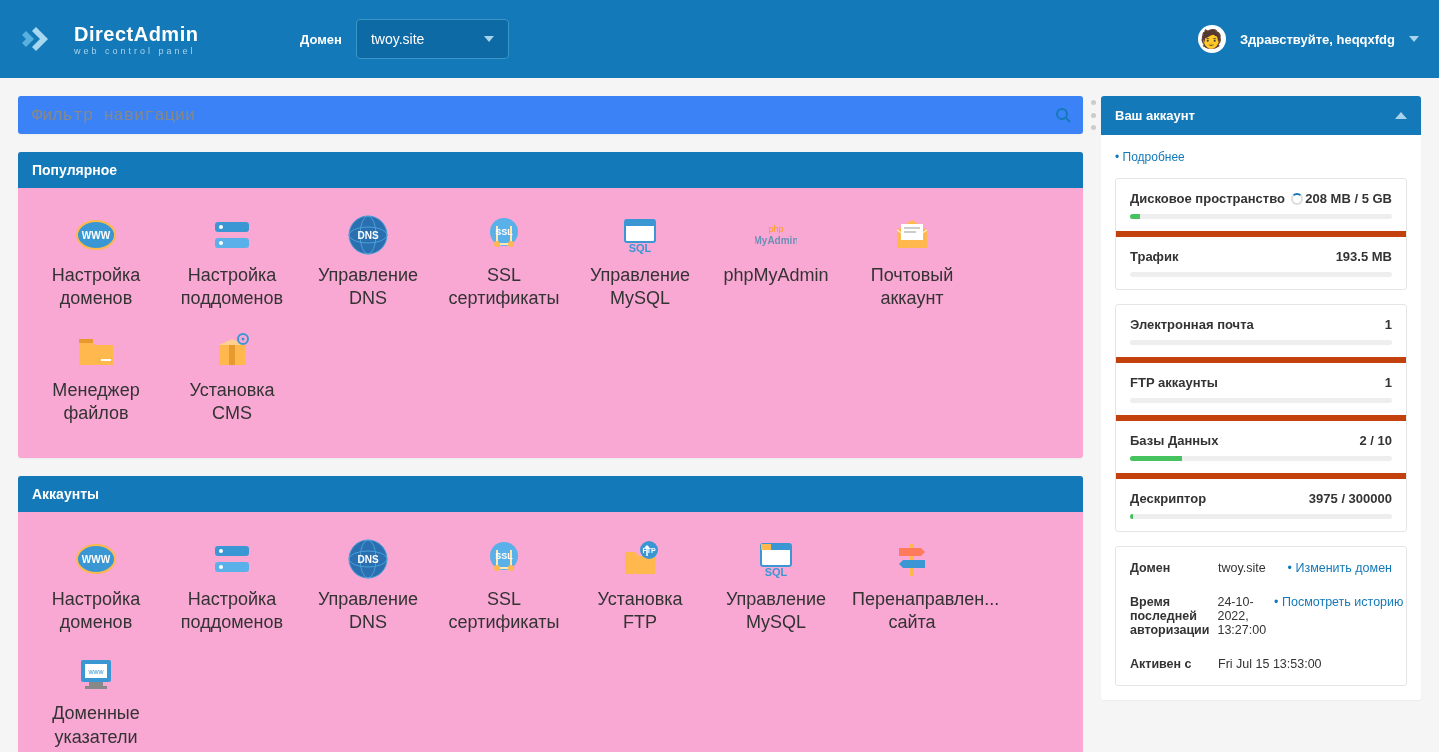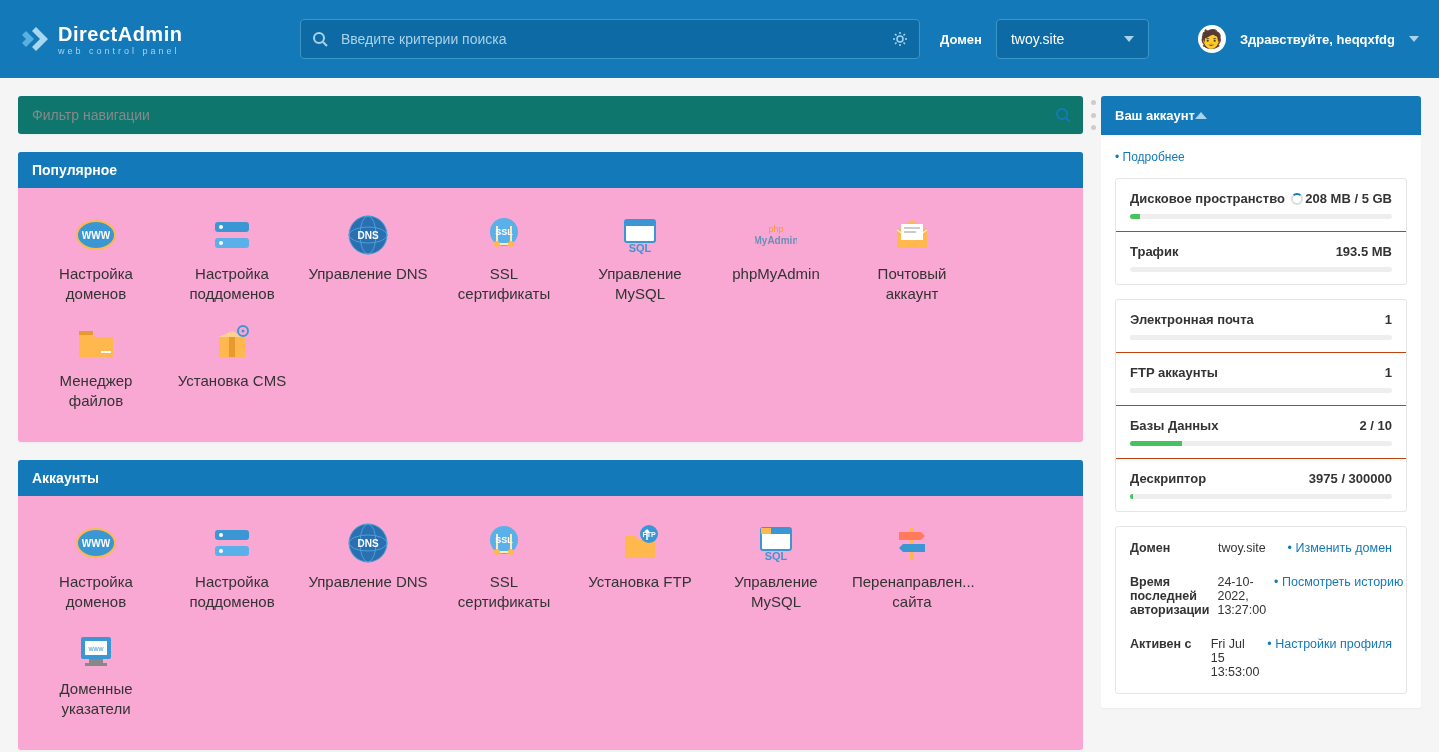--- a/index.html
+++ b/index.html
@@ -1,20 +1,20 @@
 <!DOCTYPE html>
 <html><head>
 <meta charset="utf-8">
 <style>
 * { box-sizing: border-box; margin: 0; padding: 0; }
 body { font-family: "Segoe UI", Arial, sans-serif; background: #f5f5f5; color: #333; font-size: 13px; }
 
 
 .header { background: #1479b8; height: 78px; display: flex; align-items: center; padding: 0 20px; gap: 20px; }
-.logo-area { display: flex; align-items: center; gap: 2px; min-width: 260px; }
+.logo-area { display: flex; align-items: center; gap: 18px; min-width: 260px; }
 .logo-icon { color: #58b0e0; }
 .logo-text { color: #fff; }
 .logo-title { font-size: 20px; font-weight: bold; letter-spacing: 0.5px; }
 .logo-sub { font-size: 9px; letter-spacing: 3px; color: #a8d3ea; text-transform: lowercase; }
 
 .search-wrap { flex: 1; max-width: 620px; position: relative; }
 .search-input { width: 100%; height: 40px; background: #0e6aa5; border: 1px solid #3a95c9; border-radius: 4px; padding: 0 40px; color: #fff; font-size: 14px; outline: none; }
 .search-input::placeholder { color: #a8d3ea; }
 .search-icon-left { position: absolute; left: 12px; top: 50%; transform: translateY(-50%); color: #a8d3ea; }
 .search-gear { position: absolute; right: 12px; top: 50%; transform: translateY(-50%); color: #a8d3ea; cursor: pointer; }
@@ -25,46 +25,46 @@
 
 .user-area { margin-left: auto; display: flex; align-items: center; gap: 14px; color: #fff; font-weight: bold; cursor: pointer; }
 .avatar { width: 28px; height: 28px; background: #fff; border-radius: 50%; display: flex; align-items: center; justify-content: center; font-size: 18px; }
 
 
 .main { display: flex; padding: 18px; gap: 18px; align-items: flex-start; }
 .left-col { flex: 1; min-width: 0; }
 .right-col { width: 320px; flex-shrink: 0; }
 
 .filter-wrap { position: relative; margin-bottom: 18px; }
-.filter-input { width: 100%; height: 38px; background: #0f766e; border: none; border-radius: 3px; padding: 0 14px; font-size: 14px; outline: none; box-shadow: 0 1px 2px rgba(0,0,0,0.04); }
+.filter-input { width: 100%; height: 38px; background: #3b82f6; border: none; border-radius: 3px; padding: 0 14px; font-size: 17px; outline: none; box-shadow: 0 1px 2px rgba(0,0,0,0.04); font-family: Liberation Mono, monospace; }
 .filter-input::placeholder { color: #888; }
 .filter-search-icon { position: absolute; right: 12px; top: 50%; transform: translateY(-50%); color: #1479b8; }
 .handle { position: absolute; right: -13px; top: 4px; width: 5px; height: 30px; display:flex; flex-direction:column; justify-content:space-between;}
 .handle span{width:5px;height:5px;border-radius:50%;background:#ccc;}
 
 .panel { background: #f9a8d4; border-radius: 3px; margin-bottom: 18px; box-shadow: 0 1px 2px rgba(0,0,0,0.04); }
 .panel-header { background: #1479b8; color: #fff; padding: 10px 14px; font-weight: bold; font-size: 14px; border-radius: 3px 3px 0 0; }
 .panel-body { padding: 22px 14px 28px; }
 
 .icon-grid { display: flex; flex-wrap: wrap; gap: 10px 8px; }
 .icon-item { width: 128px; text-align: center; cursor: pointer; padding: 4px; }
 .icon-img { width: 42px; height: 42px; margin: 0 auto 8px; display: flex; align-items: center; justify-content: center; }
-.icon-label { font-size: 15px; color: #333; line-height: 1.3; }
+.icon-label { font-size: 18px; color: #333; line-height: 1.3; }
 
 
 .sidebar-panel { background: #fff; border-radius: 3px; box-shadow: 0 1px 2px rgba(0,0,0,0.04); }
-.sidebar-header { background: #1479b8; color: #fff; padding: 12px 14px; font-weight: bold; display: flex; align-items: center; border-radius: 3px 3px 0 0; }
+.sidebar-header { background: #1479b8; color: #fff; padding: 12px 14px; font-weight: bold; display: flex; justify-content: space-between; align-items: center; border-radius: 3px 3px 0 0; }
 .chevron-up { width: 0; height: 0; border-left: 6px solid transparent; border-right: 6px solid transparent; border-bottom: 7px solid #a8d3ea; }
 .sidebar-body { padding: 14px; }
 .sidebar-sub { color: #555; font-size: 13px; margin-bottom: 14px; }
 .link-small { color: #1479b8; font-size: 12px; cursor: pointer; }
 .link-small::before { content: "• "; }
 
 .stat-box { border: 1px solid #e5e5e5; border-radius: 3px; margin-top: 14px; }
-.stat-row { padding: 12px 14px; border-bottom: 1px solid #c2410c; }
+.stat-row { padding: 12px 14px; border-bottom: 6px solid #c2410c; }
 .stat-row:last-child { border-bottom: none; }
 .stat-top { display: flex; justify-content: space-between; align-items: center; font-weight: bold; font-size: 13px; margin-bottom: 8px; }
 .stat-label { display: flex; align-items: center; gap: 6px; }
 .spinner { width: 12px; height: 12px; border: 2px solid #ddd; border-top-color: #1479b8; border-radius: 50%; }
 .progress { height: 5px; background: #eee; border-radius: 3px; overflow: hidden; }
 .progress-fill { height: 100%; background: #46c35f; }
 
 .info-box { border: 1px solid #e5e5e5; border-radius: 3px; margin-top: 14px; padding: 4px 0; }
 .info-row { display: flex; padding: 10px 14px; font-size: 12.5px; gap:8px; }
 .info-label { width: 80px; font-weight: bold; }
@@ -82,35 +82,20 @@
     <span class="logo-icon">
       <svg width="36" height="36" viewBox="0 0 36 36">
           <path fill="#58b0e0" d="M6 10 L14 18 L6 26 L2 22 L6 18 L2 14 Z"></path>
           <path fill="#a8d8f0" d="M16 6 L28 18 L16 30 L12 26 L20 18 L12 10 Z"></path>
         </svg>
     </span>
     <div class="logo-text">
       <div class="logo-title">DirectAdmin</div>
       <div class="logo-sub">web control panel</div>
     </div>
-  </div>
-  <div class="search-wrap">
-    <span class="search-icon-left">
-      <svg width="16" height="16" viewBox="0 0 16 16">
-          <circle cx="7" cy="7" r="5" fill="none" stroke="currentColor" stroke-width="2"></circle>
-          <line x1="11" y1="11" x2="15" y2="15" stroke="currentColor" stroke-width="2"></line>
-        </svg>
-    </span>
-    <input class="search-input" placeholder="Введите критерии поиска" style="">
-    <span class="search-gear">
-      <svg width="16" height="16" viewBox="0 0 16 16">
-          <circle cx="8" cy="8" r="3" fill="none" stroke="currentColor" stroke-width="1.5"></circle>
-          <path d="M8 1v2M8 13v2M1 8h2M13 8h2M3 3l1.5 1.5M11.5 11.5L13 13M3 13l1.5-1.5M11.5 4.5L13 3" stroke="currentColor" stroke-width="1.5"></path>
-        </svg>
-    </span>
   </div>
   <div class="domain-area">
     <span>Домен</span>
     <div class="domain-select">
       <span>twoy.site</span>
       <span class="chevron-down"></span>
     </div>
   </div>
   <div class="user-area">
     <span class="avatar">🧑</span>
@@ -414,19 +399,18 @@
               <div class="info-link">Изменить домен</div>
             </div>
             <div class="info-row">
               <div class="info-label">Время последней авторизации</div>
               <div class="info-value">24-10-2022, 13:27:00</div>
               <div class="info-link">Посмотреть историю</div>
             </div>
             <div class="info-row">
               <div class="info-label">Активен с</div>
               <div class="info-value">Fri Jul 15 13:53:00</div>
-              <div class="info-link">Настройки профиля</div>
             </div>
           </div>
       </div>
     </div>
   </div>
 </div>
 
 </body></html>

